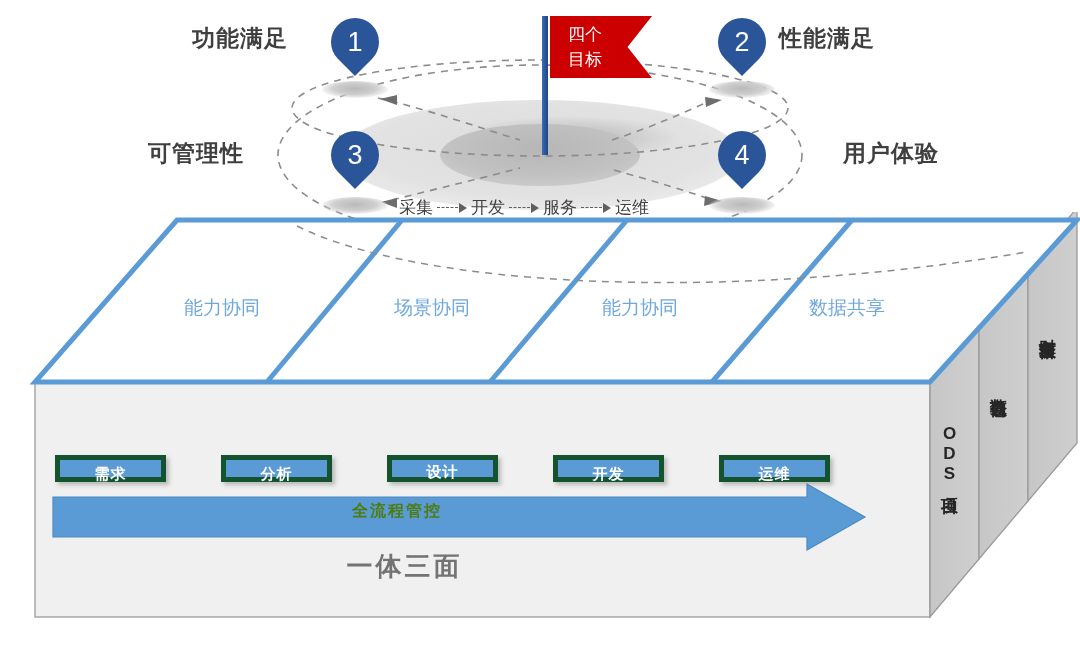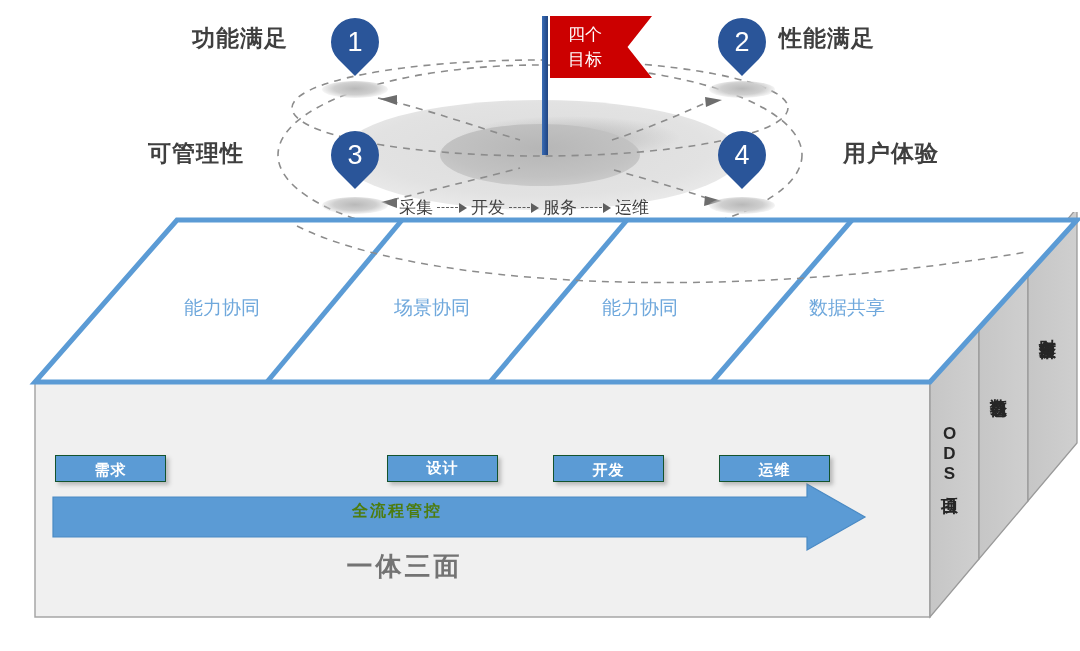--- a/index.html
+++ b/index.html
@@ -203,21 +203,21 @@
   #side-label-1 { left: 970px; top: 173px; }
   #side-label-2 { left: 1019px; top: 113px; }
 
   
   .stage-btn {
     position: absolute;
     top: 243px;
     width: 111px;
     height: 27px;
     background: #5b9bd5;
-    border: 1px solid #14532d;
+    border: 5px solid #14532d;
     box-shadow: 3px 3px 4px rgba(120,120,120,0.45);
     color: #ffffff;
     font-size: 15px;
     font-weight: bold;
     text-align: center;
     line-height: 27px;
     letter-spacing: 1px;
     box-sizing: border-box;
   }
   #stage-btn-0 { left: 38px; }
@@ -379,20 +379,21 @@
     <div class="top-face-label" id="top-label-0">能力协同</div>
     <div class="top-face-label" id="top-label-1">场景协同</div>
     <div class="top-face-label" id="top-label-2">能力协同</div>
     <div class="top-face-label" id="top-label-3">数据共享</div>
 
     <div class="side-label" id="side-label-0">ODS项目</div>
     <div class="side-label" id="side-label-1">数仓项目</div>
     <div class="side-label" id="side-label-2">财务集市项目</div>
 
     <div class="stage-btn" id="stage-btn-0">需求</div>
+    <div class="stage-btn" id="stage-btn-1">分析</div>
     <div class="stage-btn" id="stage-btn-2">设计</div>
     <div class="stage-btn" id="stage-btn-3">开发</div>
     <div class="stage-btn" id="stage-btn-4">运维</div>
 
     <div id="flow-arrow-label">全流程管控</div>
 
     <div id="box-title">一体三面</div>
   </div>
 
 </div>

